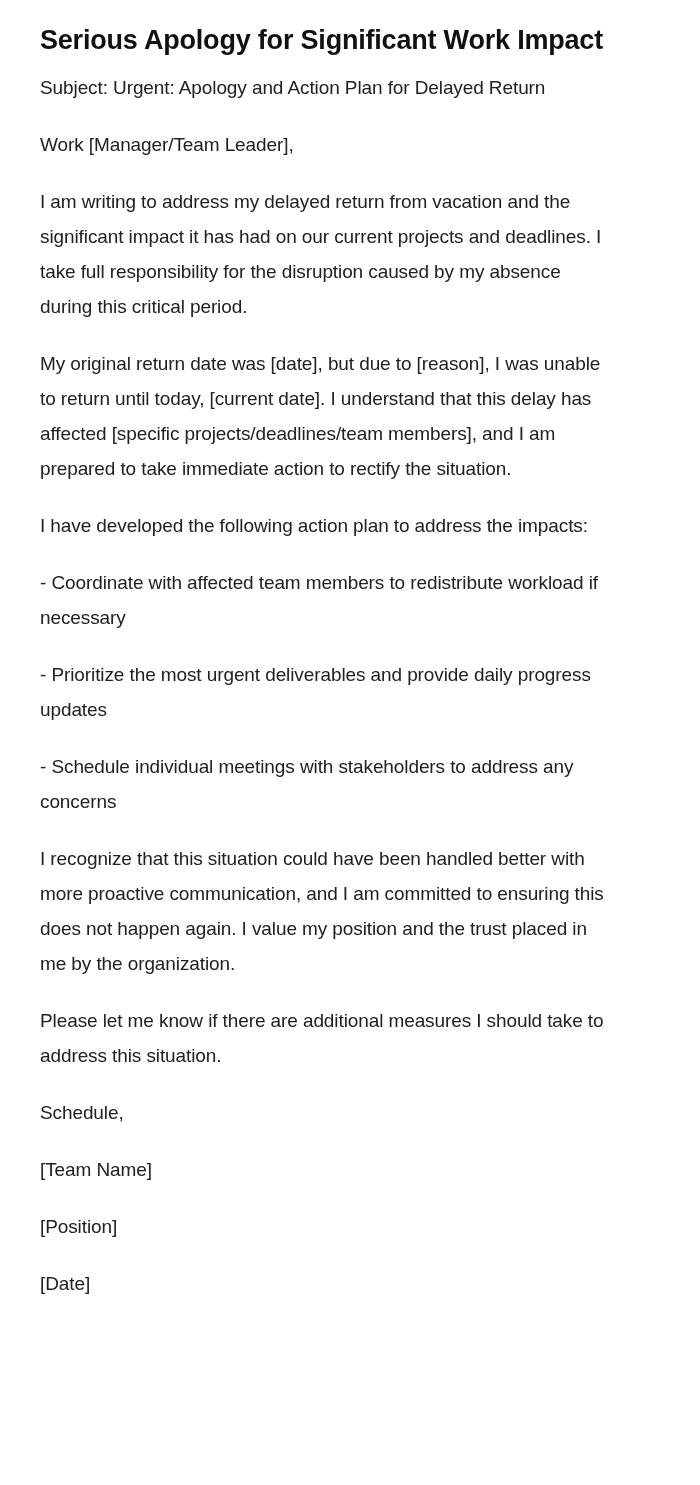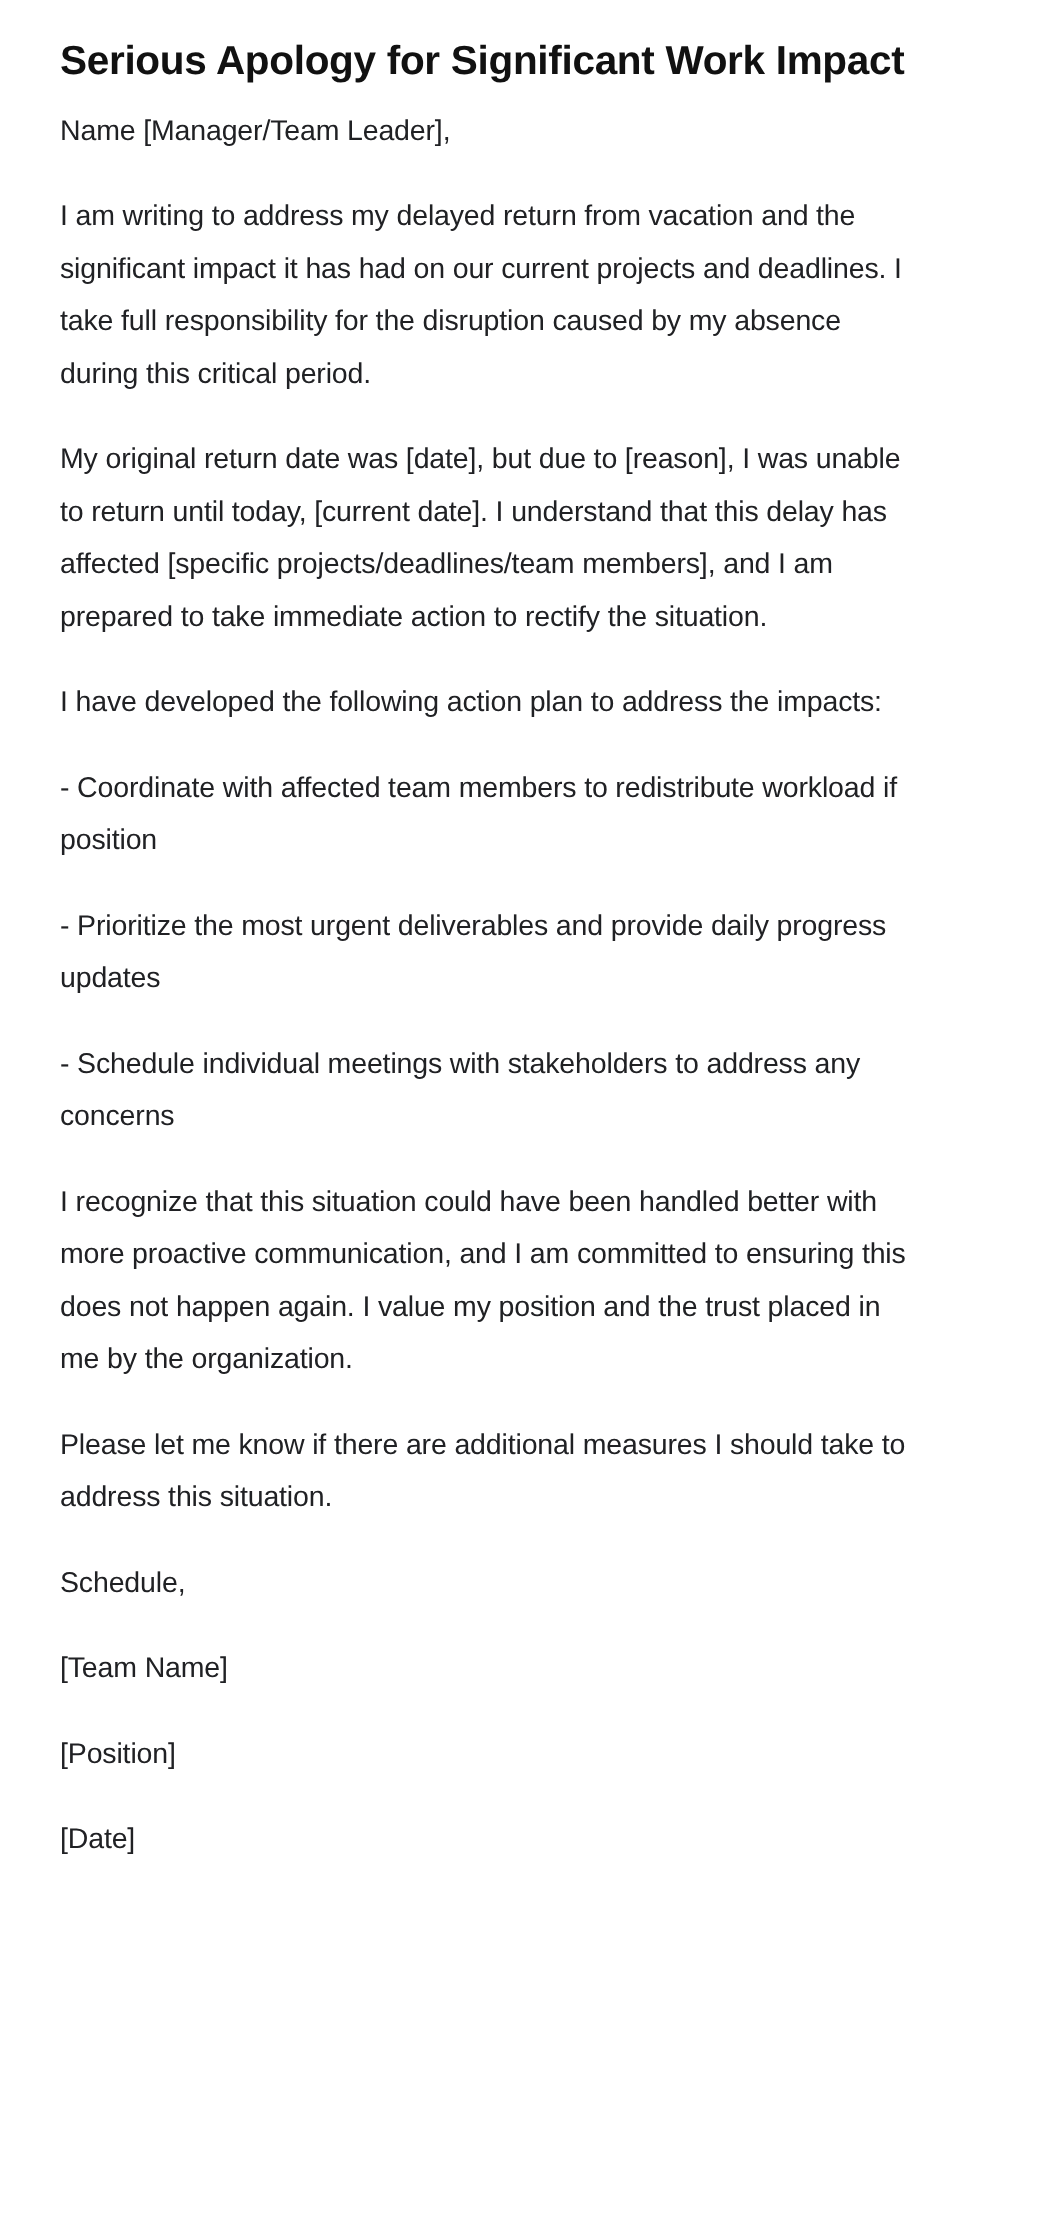--- a/index.html
+++ b/index.html
@@ -37,31 +37,32 @@
   .para:last-child {
     margin-bottom: 17px;
   }
 </style>
 </head>
 <body>
 
 <div class="page">
   <h1 class="doc-title">Serious Apology for Significant Work Impact</h1>
 
+  <p class="para">Subject: Urgent: Apology and Action Plan for Delayed Return</p>
 
-  <p class="para">Name [Manager/Team Leader],</p>
+  <p class="para">Work [Manager/Team Leader],</p>
 
   <p class="para">I am writing to address my delayed return from vacation and the significant impact it has had on our current projects and deadlines. I take full responsibility for the disruption caused by my absence during this critical period.</p>
 
   <p class="para">My original return date was [date], but due to [reason], I was unable to return until today, [current date]. I understand that this delay has affected [specific projects/deadlines/team members], and I am prepared to take immediate action to rectify the situation.</p>
 
   <p class="para">I have developed the following action plan to address the impacts:</p>
 
 
-  <p class="para">- Coordinate with affected team members to redistribute workload if position</p>
+  <p class="para">- Coordinate with affected team members to redistribute workload if necessary</p>
 
   <p class="para">- Prioritize the most urgent deliverables and provide daily progress updates</p>
 
   <p class="para">- Schedule individual meetings with stakeholders to address any concerns</p>
 
   <p class="para">I recognize that this situation could have been handled better with more proactive communication, and I am committed to ensuring this does not happen again. I value my position and the trust placed in me by the organization.</p>
 
   <p class="para">Please let me know if there are additional measures I should take to address this situation.</p>
 
   <p class="para">Schedule,</p>

